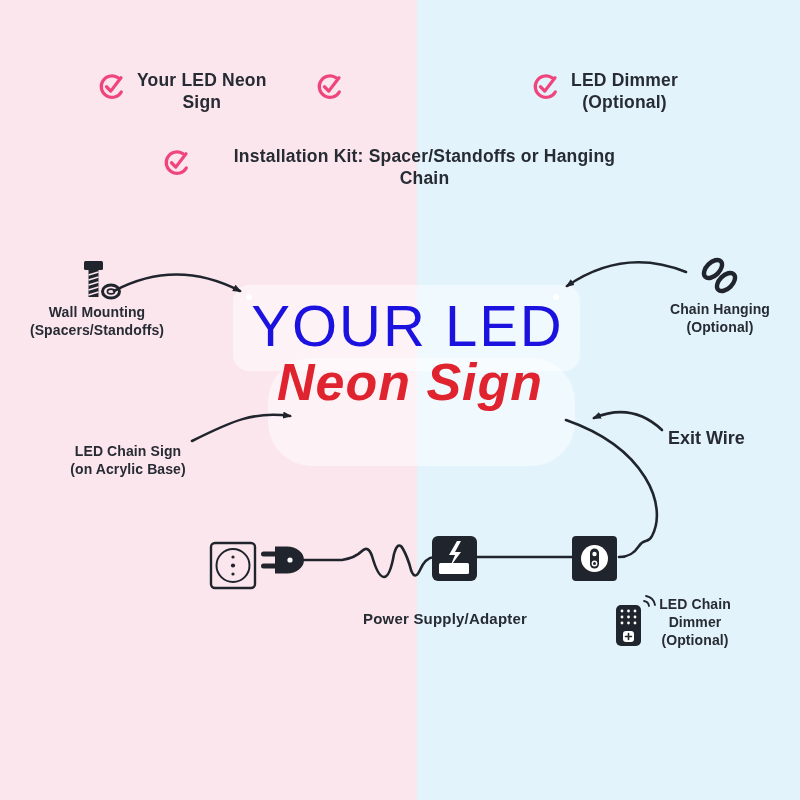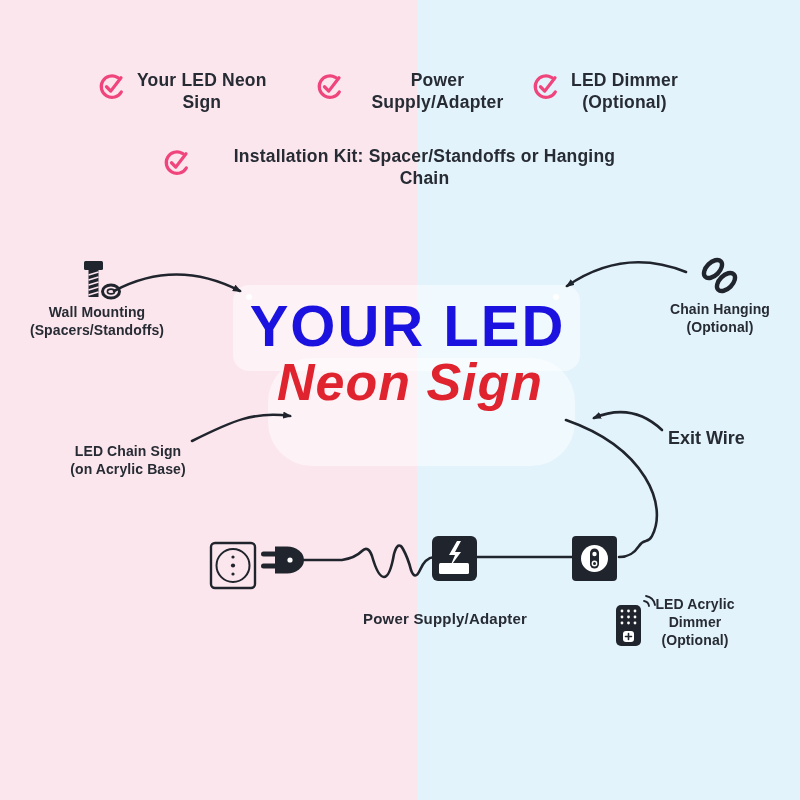--- a/index.html
+++ b/index.html
@@ -22,21 +22,21 @@
     white-space:nowrap;}
 
   
   .plate-top{left:233px;top:285px;width:347px;height:86px;border-radius:16px;
     background:rgba(255,255,255,.48);}
   .plate-bottom{left:268px;top:358px;width:307px;height:108px;border-radius:44px;
     background:rgba(255,255,255,.48);}
   .hole{width:6px;height:6px;border-radius:50%;background:#ffffff;}
 
   .sign-line1{left:235px;top:292px;width:345px;text-align:center;
-    font-size:58px;font-weight:700;letter-spacing:2px;}
+    font-size:58px;font-weight:400;letter-spacing:2px;}
   .sign-line2{left:250px;top:352px;width:320px;text-align:center;
     font-family:Liberation Sans, sans-serif;font-style:italic;
     font-size:52px;font-weight:600;letter-spacing:1px;}
 
   
   .note{display:flex;flex-direction:column;align-items:center;
     font-size:14px;font-weight:600;line-height:1.3;letter-spacing:.1px;
     white-space:nowrap;}
   .note-single{font-size:18px;font-weight:600;white-space:nowrap;}
   .ps-label{font-size:15px;font-weight:600;letter-spacing:.2px;white-space:nowrap;}
@@ -58,24 +58,20 @@
       <span>Your LED Neon</span>
       <span>Sign</span>
     </div>
   </div>
 
   <div class="abs chk-item" style="left:315px;top:70px;">
     <svg class="chk-icon" width="30" height="30" viewBox="0 0 24 24">
       <circle cx="12" cy="12.5" r="8.6" fill="none" stroke="#f0457c" stroke-width="2.6" stroke-linecap="round" stroke-dasharray="41 13" transform="rotate(30 12 12.5)"></circle>
       <path d="M7.6 12.6 L11 16.1 L19.2 5.4" fill="none" stroke="#f0457c" stroke-width="2.6" stroke-linecap="round" stroke-linejoin="round"></path>
     </svg>
-    <div class="chk-text" style="min-width:165px;">
-      <span>Power</span>
-      <span>Supply/Adapter</span>
-    </div>
   </div>
 
   <div class="abs chk-item" style="left:531px;top:70px;">
     <svg class="chk-icon" width="30" height="30" viewBox="0 0 24 24">
       <circle cx="12" cy="12.5" r="8.6" fill="none" stroke="#f0457c" stroke-width="2.6" stroke-linecap="round" stroke-dasharray="41 13" transform="rotate(30 12 12.5)"></circle>
       <path d="M7.6 12.6 L11 16.1 L19.2 5.4" fill="none" stroke="#f0457c" stroke-width="2.6" stroke-linecap="round" stroke-linejoin="round"></path>
     </svg>
     <div class="chk-text">
       <span>LED Dimmer</span>
       <span>(Optional)</span>
@@ -203,18 +199,18 @@
   <div class="abs note" style="left:48px;top:442px;width:160px;">
     <span>LED Chain Sign</span>
     <span>(on Acrylic Base)</span>
   </div>
 
   <div class="abs note-single" style="left:668px;top:428px;">Exit Wire</div>
 
   <div class="abs ps-label" style="left:363px;top:610px;">Power Supply/Adapter</div>
 
   <div class="abs note" style="left:615px;top:595px;width:160px;">
-    <span>LED Acrylic</span>
+    <span>LED Chain</span>
     <span>Dimmer</span>
     <span>(Optional)</span>
   </div>
 
 </div>
 
 </body></html>

